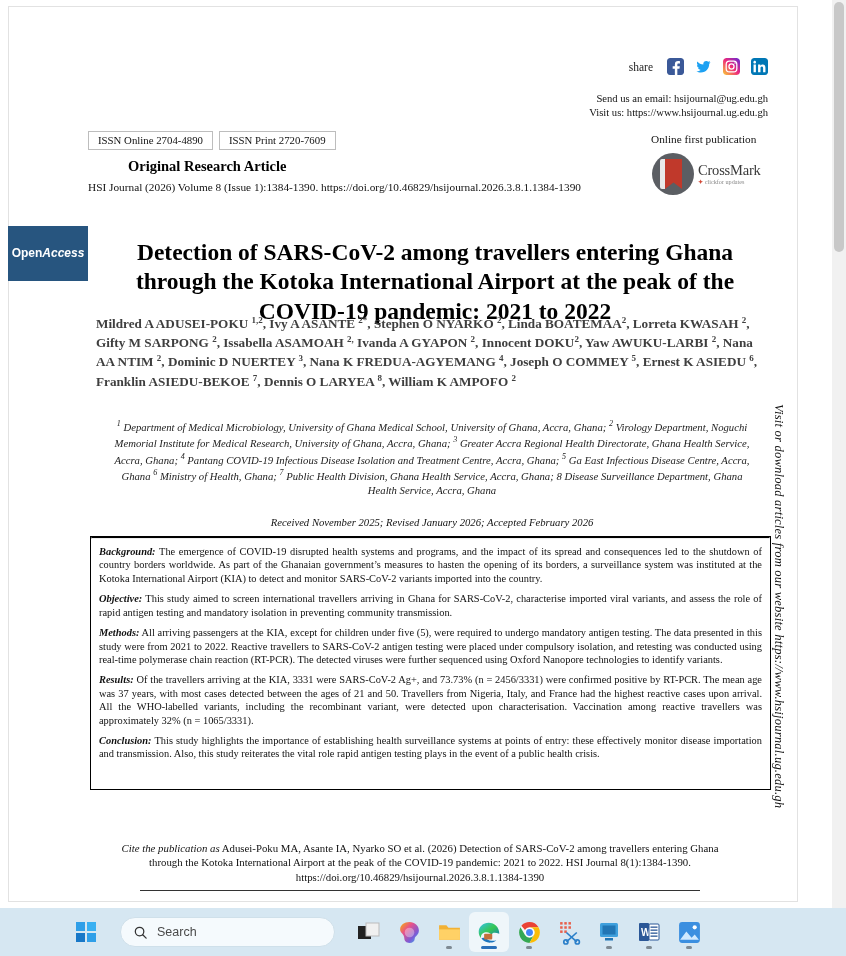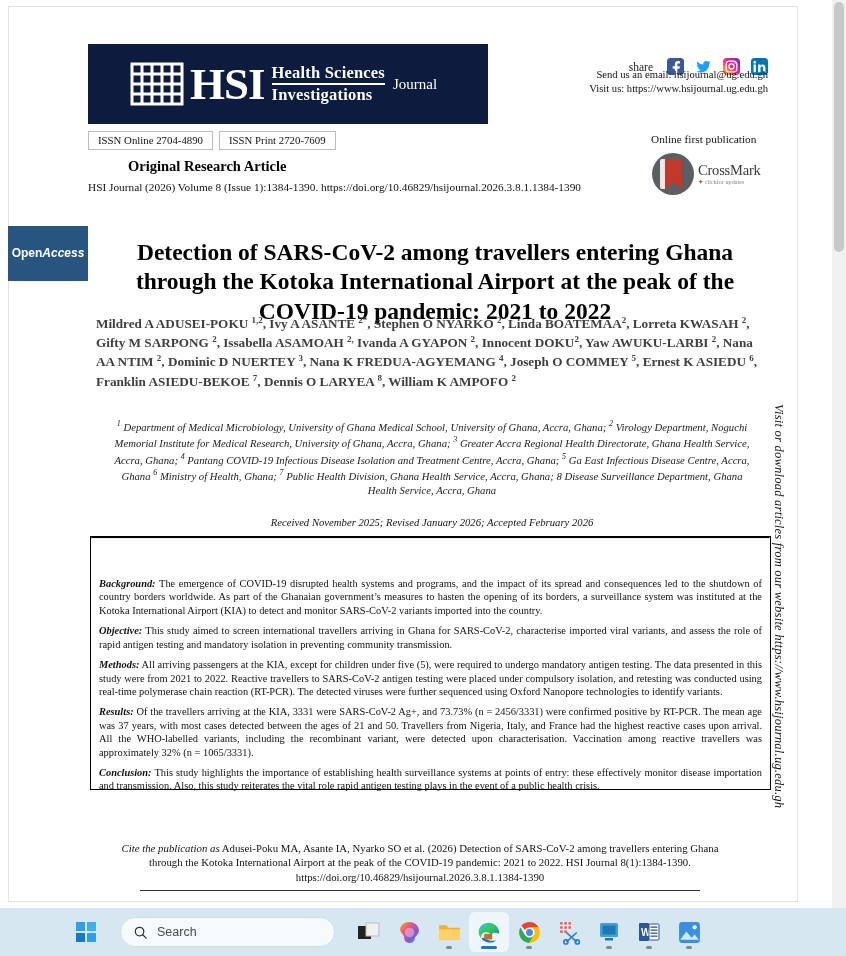--- a/index.html
+++ b/index.html
@@ -62,21 +62,21 @@
   }
 
   
   .share-row {
     position: absolute; right: 78px; top: 58px;
     display: flex; align-items: center; gap: 11px;
   }
   .share-label { font-size: 11.5px; color: #222; margin-right: 3px; }
   .sicon { width: 17px; height: 17px; border-radius: 3px; display: block; }
   .contact-lines {
-    position: absolute; right: 78px; top: 68px; text-align: right;
+    position: absolute; right: 78px; top: 92px; text-align: right;
     font-size: 10.6px; color: #111; line-height: 1.35;
   }
 
   
   .issn-row { position: absolute; left: 88px; top: 131px; display: flex; }
   .issn-box {
     border: 1px solid #bdbdbd; padding: 2px 9px 3px 9px;
     font-size: 10.8px; color: #111;
   }
   .issn-box + .issn-box { margin-left: 6px; }
@@ -160,21 +160,21 @@
   
   .abstract-box {
     position: absolute; left: 90px; top: 536px; width: 681px; height: 254px;
     border: 1px solid #000; background: #fff;
   }
   .abstract-head {
     text-align: center; font-weight: bold; font-size: 12.5px;
     margin: 5px 0 4px 0;
   }
   .abstract-rule { border-top: 1px solid #000; margin: 0; }
-  .abstract-body { padding: 6px 8px 0 8px; margin-top: 32px; }
+  .abstract-body { padding: 6px 8px 0 8px; }
   .abs-p {
     font-size: 10.4px; line-height: 1.29; text-align: justify;
     color: #111; margin: 0 0 7px 0;
   }
   .abs-p b { font-style: italic; }
 
   
   .keywords {
     position: absolute; left: 90px; top: 801px; width: 681px; height: 28px;
     background: #e3e3e3; display: flex; align-items: center; justify-content: center;
@@ -240,42 +240,20 @@
 <div id="root">
 
   <div class="page-backdrop">
     <div class="page-sheet"></div>
   </div>
 
   <div class="scroll-gutter">
     <div class="scroll-thumb"></div>
   </div>
 
-  <div class="masthead">
-    <div class="hsi-mark">
-      <svg width="58" height="48" viewBox="0 0 58 48">
-        <g fill="none" stroke="#ffffff" stroke-width="3">
-          <rect x="4" y="4" width="50" height="40"></rect>
-          <line x1="14" y1="4" x2="14" y2="44"></line>
-          <line x1="24" y1="4" x2="24" y2="44"></line>
-          <line x1="34" y1="4" x2="34" y2="44"></line>
-          <line x1="44" y1="4" x2="44" y2="44"></line>
-          <line x1="4" y1="14" x2="54" y2="14"></line>
-          <line x1="4" y1="24" x2="54" y2="24"></line>
-          <line x1="4" y1="34" x2="54" y2="34"></line>
-        </g>
-      </svg>
-    </div>
-    <div class="hsi-letters">HSI</div>
-    <div class="hsi-words">
-      <div class="w1">Health Sciences</div>
-      <div class="w2">Investigations</div>
-    </div>
-    <div class="hsi-journal">Journal</div>
-  </div>
 
   <div class="share-row">
     <span class="share-label">share</span>
     <span>
       <svg class="sicon" viewBox="0 0 24 24">
           <rect width="24" height="24" rx="4" fill="#3b5998"></rect>
           <path d="M14.6 24v-9h3l.5-3.5h-3.5V9.3c0-1 .3-1.7 1.8-1.7h1.9V4.5c-.3 0-1.4-.1-2.7-.1-2.7 0-4.5 1.6-4.5 4.6v2.5H8v3.5h3.1V24z" fill="#fff"></path>
         </svg>
     </span>
     <span>

